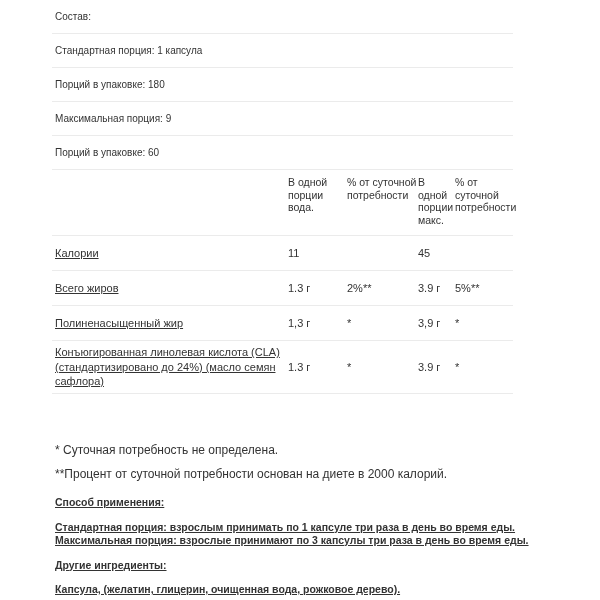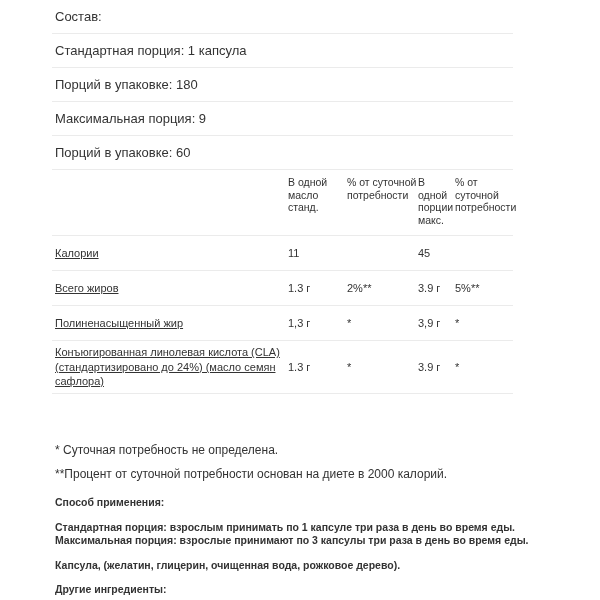--- a/index.html
+++ b/index.html
@@ -26,21 +26,21 @@
 
   
   .info-row {
     height: 34px;
     display: flex;
     align-items: center;
     border-bottom: 1px solid #ebebeb;
     padding-left: 3px;
   }
   .info-row .info-text {
-    font-size: 13px;
+    font-size: 10px;
     line-height: 14px;
     color: #333333;
     white-space: nowrap;
   }
 
   
   .nutri-table {
     width: 461px;
     border-collapse: collapse;
     table-layout: fixed;
@@ -112,20 +112,21 @@
     left: 55px;
     top: 496px;
     width: 510px;
   }
   .dir-line {
     font-size: 10.5px;
     line-height: 13.5px;
     font-weight: bold;
     color: #333333;
     margin-bottom: 11px;
+    text-decoration: underline;
   }
   .dir-line.paragraph {
     white-space: normal;
   }
   .dir-line:last-child { margin-bottom: 0; }
 </style>
 </head>
 <body>
 
 <div class="panel">
@@ -145,21 +146,21 @@
     </div>
     <div class="info-row">
       <span class="info-text">Порций в упаковке: 60</span>
     </div>
   </div>
 
   <table class="nutri-table">
     <thead>
       <tr class="header-row">
         <th class="col-name"></th>
-        <th class="col-std">В одной масло станд.</th>
+        <th class="col-std">В одной порции вода.</th>
         <th class="col-stdpct">% от суточной потребности</th>
         <th class="col-max">В одной порции макс.</th>
         <th class="col-maxpct">% от суточной потребности</th>
       </tr>
     </thead>
     <tbody>
       <tr class="data-row">
         <td class="col-name">Калории</td>
         <td class="col-std">11</td>
         <td class="col-stdpct"></td>
@@ -192,16 +193,16 @@
 </div>
 
 <div class="footnotes">
   <div class="footnote">* Суточная потребность не определена.</div>
   <div class="footnote">**Процент от суточной потребности основан на диете в 2000 калорий.</div>
 </div>
 
 <div class="directions">
   <div class="dir-line">Способ применения:</div>
   <div class="dir-line paragraph">Стандартная порция: взрослым принимать по 1 капсуле три раза в день во время еды.   Максимальная порция: взрослые принимают по 3 капсулы три раза в день во время еды.</div>
+  <div class="dir-line">Другие ингредиенты:</div>
   <div class="dir-line">Капсула, (желатин, глицерин, очищенная вода, рожковое дерево).</div>
-  <div class="dir-line">Другие ингредиенты:</div>
 
 </div>
 
 </body></html>

